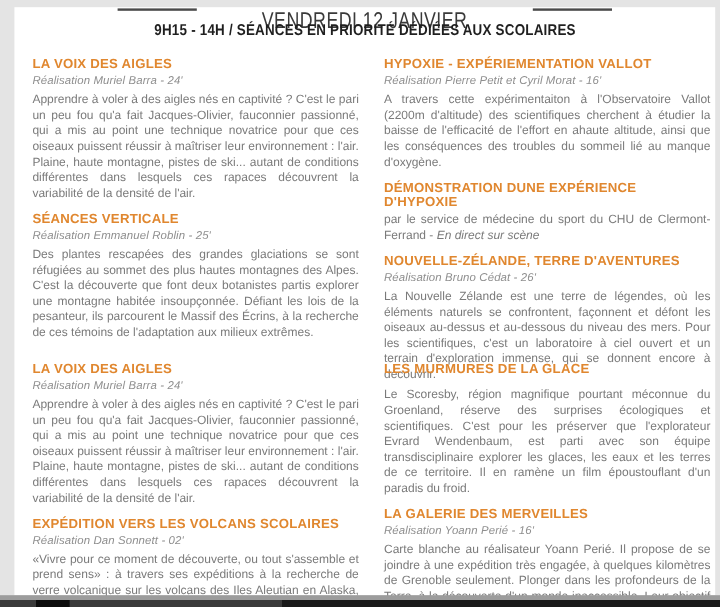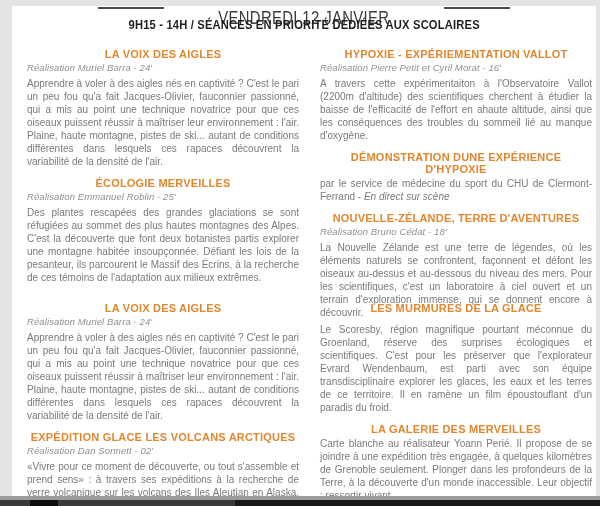--- a/index.html
+++ b/index.html
@@ -36,21 +36,21 @@
   
   .col { position:absolute; width:272px; }
   .col-1-left  { top:42px;  left:15px;  }
   .col-1-right { top:42px;  left:308px; }
   .col-2-left  { top:296px; left:15px;  }
   .col-2-right { top:296px; left:308px; }
   
   .film { margin-bottom:0; }
   .film-title {
     color:var(--accent); font-size:11px; font-weight:bold;
-    letter-spacing:0.2px; margin-bottom:2px; line-height:12px;text-align:center;
+    letter-spacing:0.2px; margin-bottom:2px; line-height:12px;
   }
   .film-credit {
     font-style:italic; font-size:9.5px; color:#8f8f8f;
     line-height:11px; margin-bottom:4px; letter-spacing:0.1px;
   }
   .film-credit:empty { display:none; }
   .film-body {
     font-size:10px; line-height:13px; color:#7a7a7a;
     text-align:justify; margin-bottom:9px;
   }
@@ -81,65 +81,66 @@
     <span>9H15 - 14H / SÉANCES EN PRIORITÉ DÉDIÉES AUX SCOLAIRES</span>
   </div>
 
   <div class="col col-1-left">
     <div class="film">
       <h3 class="film-title">LA VOIX DES AIGLES</h3>
       <div class="film-credit">Réalisation Muriel Barra - 24'</div>
       <p class="film-body"><span>Apprendre à voler à des aigles nés en captivité ? C'est le pari un peu fou qu'a fait Jacques-Olivier, fauconnier passionné, qui a mis au point une technique novatrice pour que ces oiseaux puissent réussir à maîtriser leur environnement : l'air. Plaine, haute montagne, pistes de ski... autant de conditions différentes dans lesquels ces rapaces découvrent la variabilité de la densité de l'air.</span></p>
     </div>
     <div class="film">
-      <h3 class="film-title">ÉCOLOGIE MERVEILLES</h3>
+      <h3 class="film-title">SÉANCES VERTICALE</h3>
       <div class="film-credit">Réalisation Emmanuel Roblin - 25'</div>
       <p class="film-body"><span>Des plantes rescapées des grandes glaciations se sont réfugiées au sommet des plus hautes montagnes des Alpes. C'est la découverte que font deux botanistes partis explorer une montagne habitée insoupçonnée. Défiant les lois de la pesanteur, ils parcourent le Massif des Écrins, à la recherche de ces témoins de l'adaptation aux milieux extrêmes.</span></p>
     </div>
   </div>
 
   <div class="col col-1-right">
     <div class="film">
       <h3 class="film-title">HYPOXIE - EXPÉRIEMENTATION VALLOT</h3>
       <div class="film-credit">Réalisation Pierre Petit et Cyril Morat - 16'</div>
       <p class="film-body"><span>A travers cette expérimentaiton à l'Observatoire Vallot (2200m d'altitude) des scientifiques cherchent à étudier la baisse de l'efficacité de l'effort en ahaute altitude, ainsi que les conséquences des troubles du sommeil lié au manque d'oxygène.</span></p>
     </div>
     <div class="film">
       <h3 class="film-title">DÉMONSTRATION DUNE EXPÉRIENCE D'HYPOXIE</h3>
 
       <p class="film-body"><span>par le service de médecine du sport du CHU de Clermont-Ferrand - </span><em>En direct sur scène</em></p>
     </div>
     <div class="film">
       <h3 class="film-title">NOUVELLE-ZÉLANDE, TERRE D'AVENTURES</h3>
-      <div class="film-credit">Réalisation Bruno Cédat - 18'</div>
+      <div class="film-credit">Réalisation Bruno Cédat - 26'</div>
       <p class="film-body"><span>La Nouvelle Zélande est une terre de légendes, où les éléments naturels se confrontent, façonnent et défont les oiseaux au-dessus et au-dessous du niveau des mers. Pour les scientifiques, c'est un laboratoire à ciel ouvert et un terrain d'exploration immense, qui se donnent encore à découvrir.</span></p>
     </div>
   </div>
 
 
   <div class="col col-2-left">
     <div class="film">
       <h3 class="film-title">LA VOIX DES AIGLES</h3>
       <div class="film-credit">Réalisation Muriel Barra - 24'</div>
       <p class="film-body"><span>Apprendre à voler à des aigles nés en captivité ? C'est le pari un peu fou qu'a fait Jacques-Olivier, fauconnier passionné, qui a mis au point une technique novatrice pour que ces oiseaux puissent réussir à maîtriser leur environnement : l'air. Plaine, haute montagne, pistes de ski... autant de conditions différentes dans lesquels ces rapaces découvrent la variabilité de la densité de l'air.</span></p>
     </div>
     <div class="film">
-      <h3 class="film-title">EXPÉDITION GLACE LES VOLCANS ARCTIQUES</h3>
+      <h3 class="film-title">EXPÉDITION VERS LES VOLCANS SCOLAIRES</h3>
       <div class="film-credit">Réalisation Dan Sonnett - 02'</div>
       <p class="film-body"><span>«Vivre pour ce moment de découverte, ou tout s'assemble et prend sens» : à travers ses expéditions à la recherche de verre volcanique sur les volcans des Iles Aleutian en Alaska, la géologue américaine Elizabeth Cottrell offre un témoignage passionné de son métier de chercheuse.</span></p>
     </div>
   </div>
 
   <div class="col col-2-right">
     <div class="film gap">
       <h3 class="film-title">LES MURMURES DE LA GLACE</h3>
       <p class="film-body"><span>Le Scoresby, région magnifique pourtant méconnue du Groenland, réserve des surprises écologiques et scientifiques. C'est pour les préserver que l'explorateur Evrard Wendenbaum, est parti avec son équipe transdisciplinaire explorer les glaces, les eaux et les terres de ce territoire. Il en ramène un film époustouflant d'un paradis du froid.</span></p>
     </div>
     <div class="film">
       <h3 class="film-title">LA GALERIE DES MERVEILLES</h3>
+      <div class="film-credit">Réalisation Yoann Perié - 16'</div>
       <p class="film-body"><span>Carte blanche au réalisateur Yoann Perié. Il propose de se joindre à une expédition très engagée, à quelques kilomètres de Grenoble seulement. Plonger dans les profondeurs de la Terre, à la découverte d'un monde inaccessible. Leur objectif : ressortir vivant.</span></p>
     </div>
   </div>
 
 </div>
 
 <div class="bottom-bar">
   <div class="bar-dark"></div>
   <div class="bar-seg seg1"></div>
   <div class="bar-seg seg2"></div>

